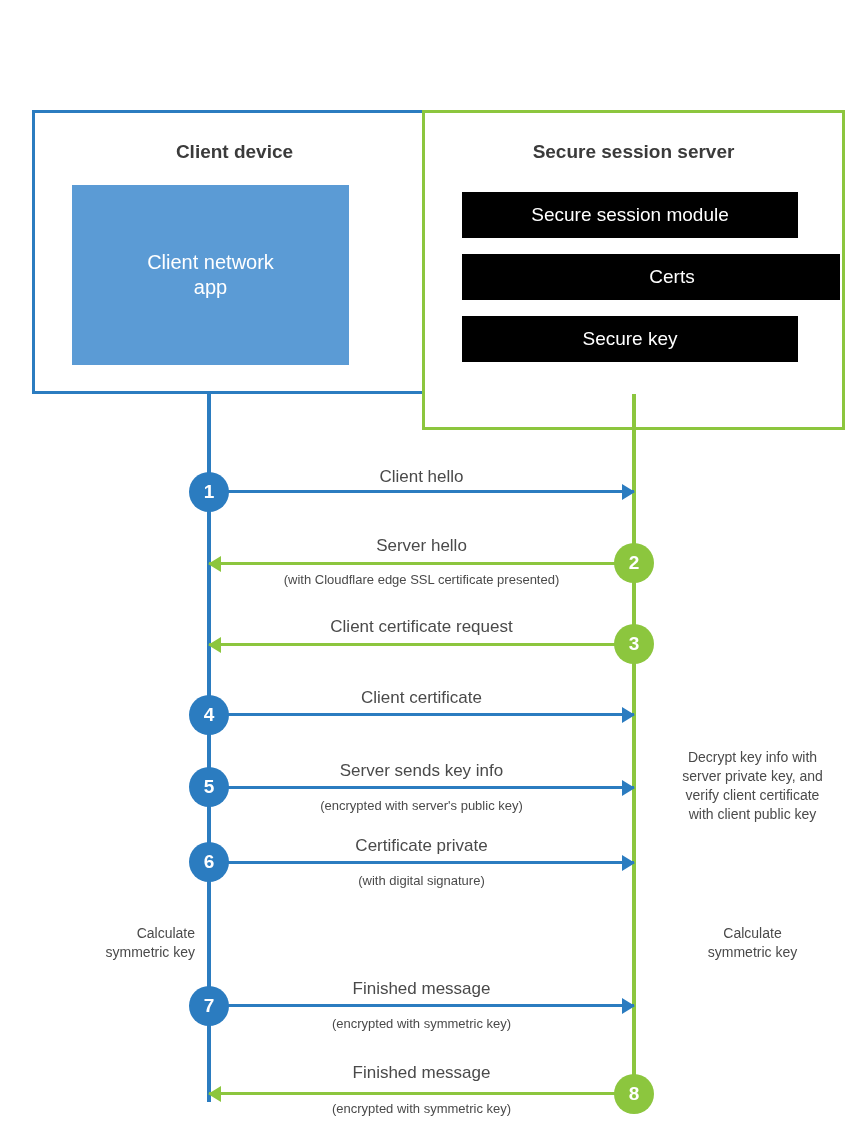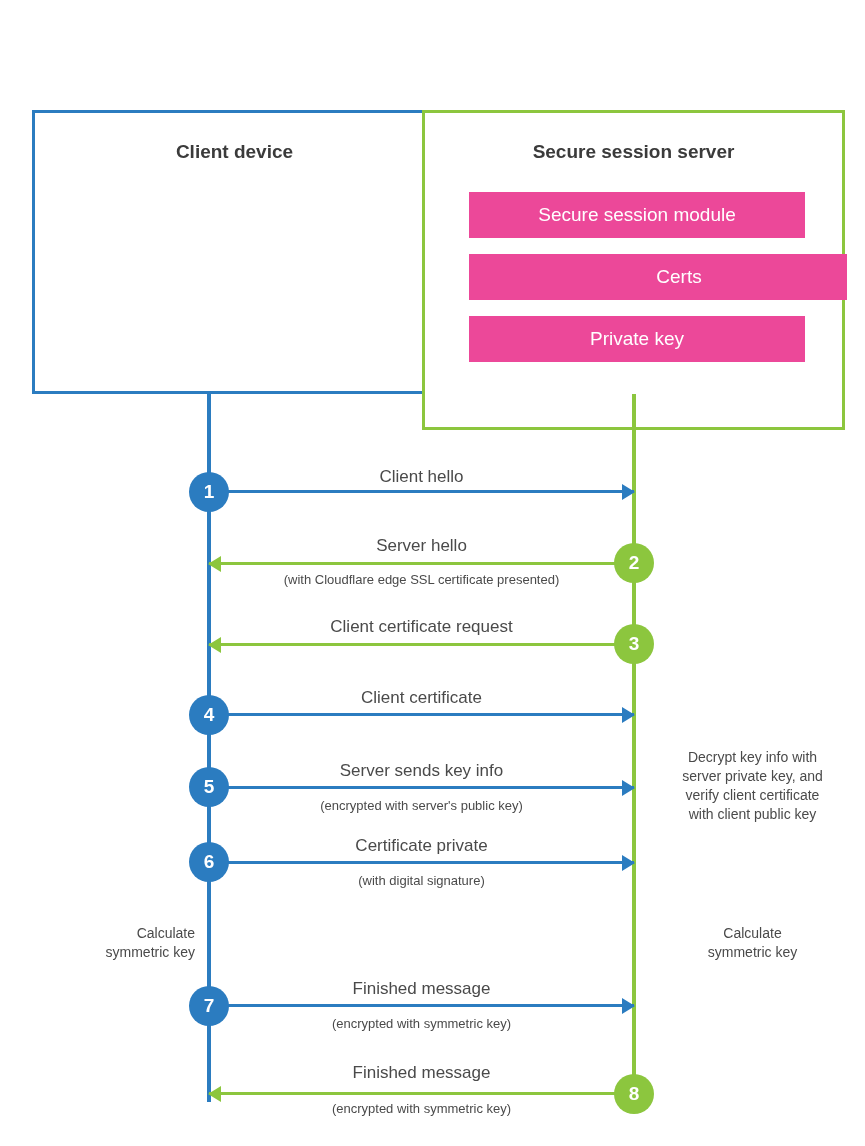--- a/index.html
+++ b/index.html
@@ -29,22 +29,22 @@
   }
 
   .client-app{
     position:absolute;left:37px;top:72px;width:277px;height:180px;
     background:#5b9bd5;color:#ffffff;
     display:flex;align-items:center;justify-content:center;text-align:center;
     font-size:20px;line-height:1.25;font-weight:400;
   }
 
   .server-bar{
-    position:absolute;left:44px;width:336px;height:46px;
-    background:#ec4899;color:#ffffff;
+    position:absolute;left:37px;width:336px;height:46px;
+    background:#000000;color:#ffffff;
     display:flex;align-items:center;justify-content:center;
     font-size:19px;font-weight:400;
   }
   .server-bar.b0{top:79px;}
   .server-bar.b1{top:141px;padding-left:42px;}
   .server-bar.b2{top:203px;}
 
   
   .lifeline{position:absolute;width:4px;}
   .lifeline.client{left:207px;top:394px;height:708px;background:#2b7cc0;}
@@ -89,27 +89,33 @@
   .side-note .ln{display:block;}
 </style>
 </head>
 <body>
 
 <div class="canvas">
 
 
   <div class="entity-box client">
     <div class="entity-title">Client device</div>
+    <div class="client-app">
+      <span>
+        <span>Client network</span><br>
+        <span>app</span>
+      </span>
+    </div>
   </div>
 
   <div class="entity-box server">
     <div class="entity-title">Secure session server</div>
     <div class="server-bar b0">Secure session module</div>
     <div class="server-bar b1">Certs</div>
-    <div class="server-bar b2">Private key</div>
+    <div class="server-bar b2">Secure key</div>
   </div>
 
   <div class="lifeline client"></div>
   <div class="lifeline server"></div>
 
   <div class="arrow blue to-right" style="left:209px;top:490px;width:425px;">
     <span class="head"></span>
   </div>
   <div class="msg-label" style="left:209px;top:467px;width:425px;">Client hello</div>
   <div class="step-circle blue" style="top:472px;">1</div>

